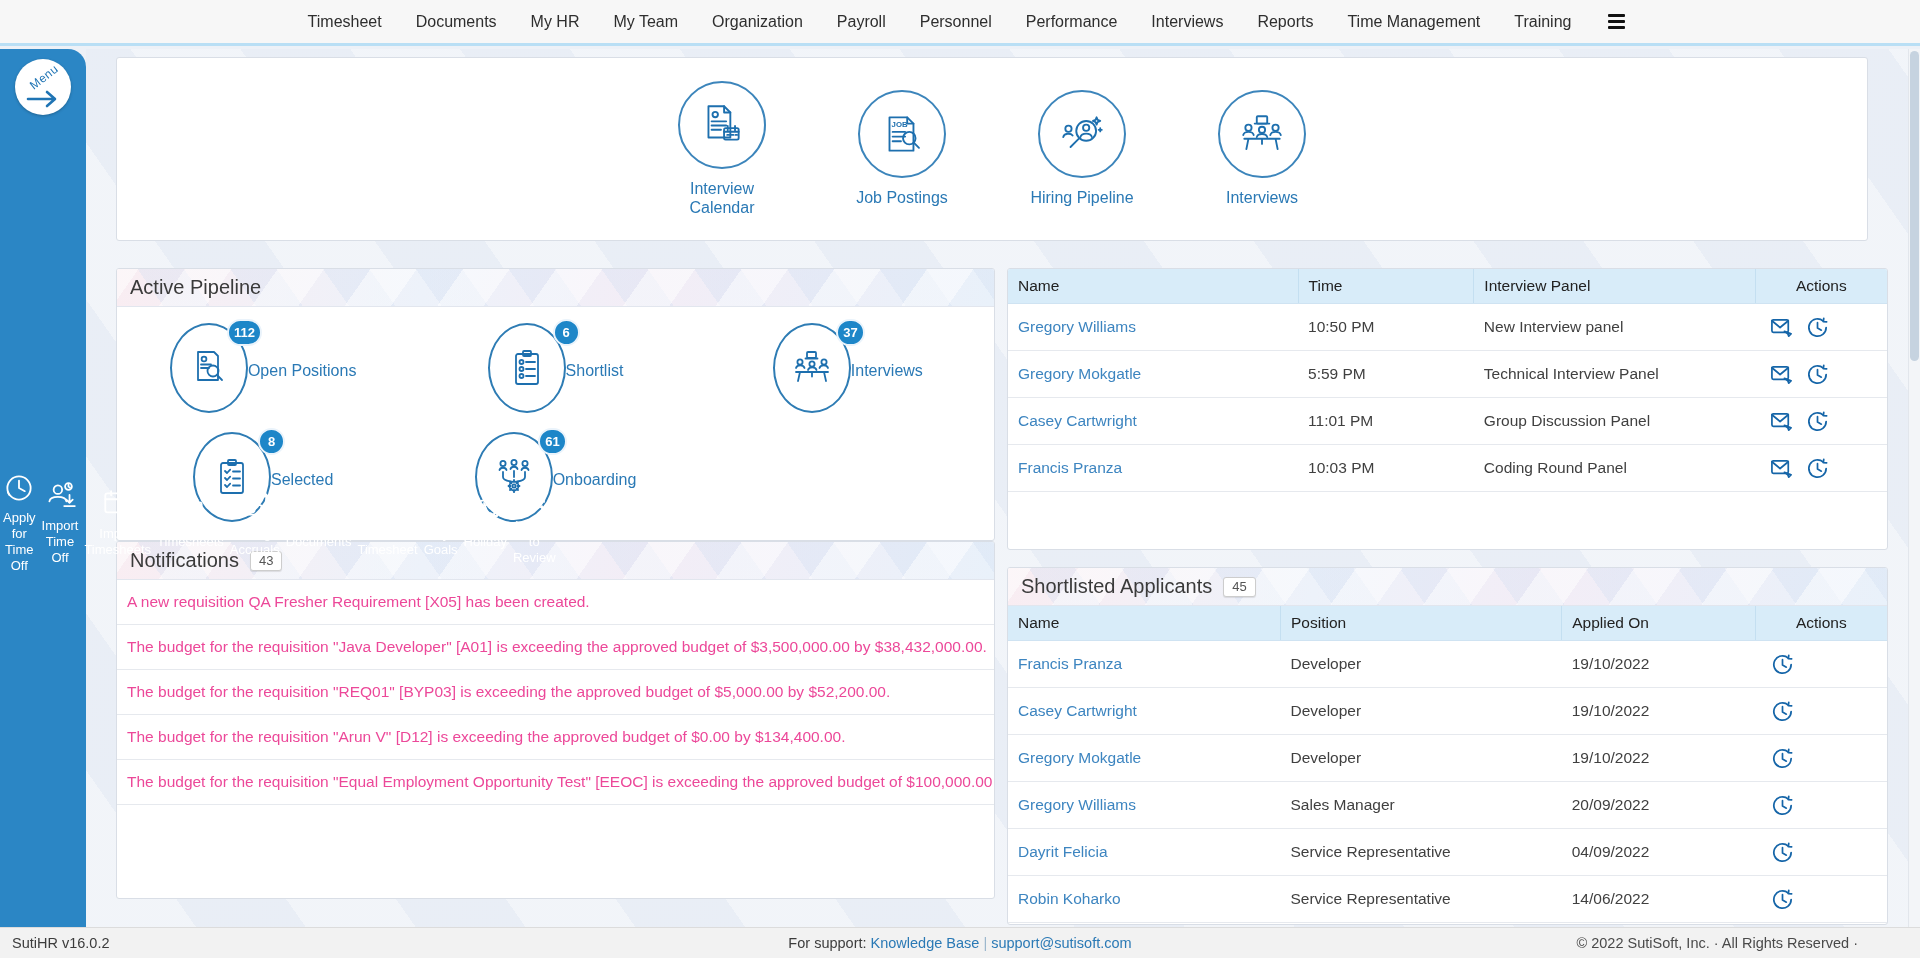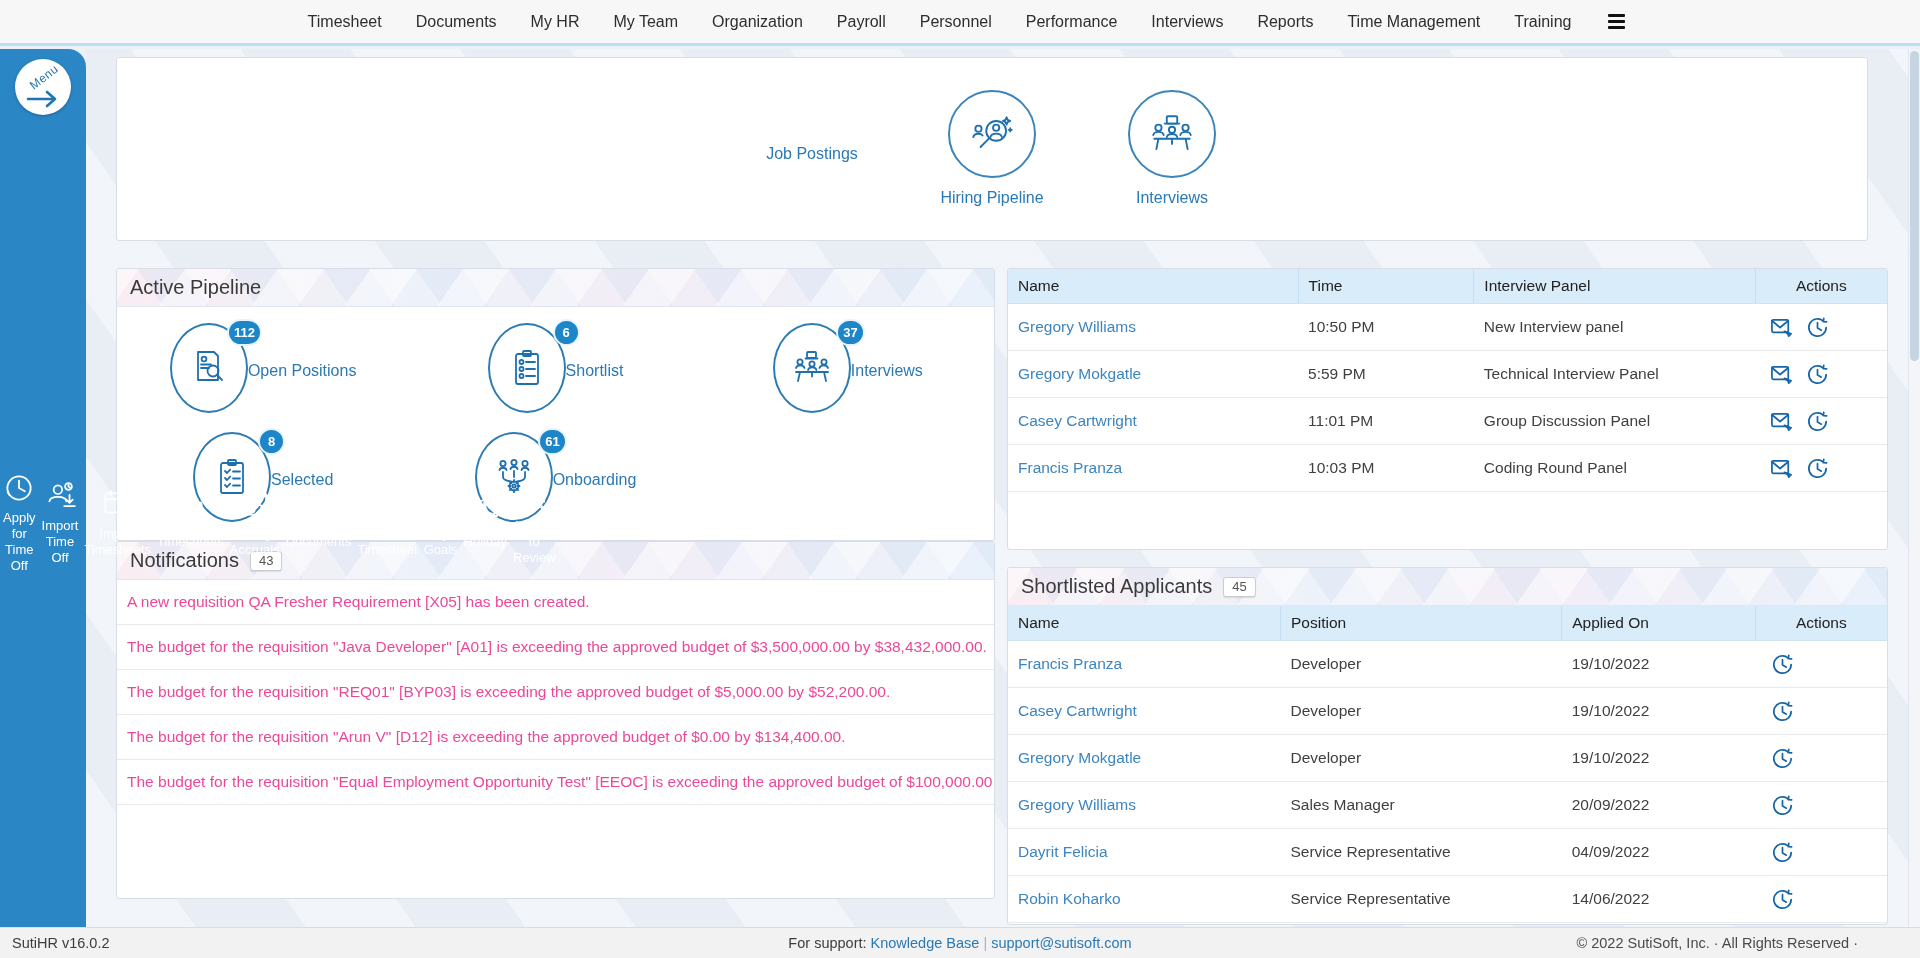--- a/index.html
+++ b/index.html
@@ -244,20 +244,44 @@
       <span class="side-label">I Need to Review</span>
     </div>
   </div>
 </div>
 
 <div class="main">
   <div class="content">
 
     <div class="card quick-card">
       <div class="qa-item">
+        <div class="qa-circle">
+          <svg class="blue-ic" width="50" height="50" viewBox="0 0 48 48">
+            <path d="M11 6 h15 l6 6 v24 H11 z"></path>
+              <path d="M26 6 v6 h6"></path>
+            <circle cx="17.5" cy="14" r="2.6"></circle>
+              <path d="M14 20.5 h14 M14 24.5 h14 M14 28.5 h9"></path>
+            <rect x="26" y="27" width="14" height="11" rx="1.5"></rect>
+              <path d="M26 30.5 h14 M29.5 25 v4 M36.5 25 v4"></path>
+            <path d="M29 33.5 h2 M33 33.5 h2 M37 33.5 h1.5"></path>
+          </svg>
+        </div>
+        <span class="qa-label">Interview Calendar</span>
+      </div>
+      <div class="qa-item">
+        <div class="qa-circle">
+          <svg class="blue-ic" width="50" height="50" viewBox="0 0 48 48">
+            <path d="M12 8 h17 l6 6 v26 H12 z"></path>
+              <path d="M29 8 v6 h6"></path>
+            <text x="14" y="17" font-size="7.5" font-weight="bold" fill="#1d6fae" stroke="none" font-family="Liberation Sans,sans-serif">JOB</text>
+            <path d="M15 22 h12 M15 26.5 h12 M15 31 h8"></path>
+            <circle cx="31" cy="28" r="6"></circle>
+              <path d="M35.3 32.3 l5 5"></path>
+          </svg>
+        </div>
         <span class="qa-label">Job Postings</span>
       </div>
       <div class="qa-item">
         <div class="qa-circle">
           <svg class="blue-ic" width="50" height="50" viewBox="0 0 48 48">
             <circle cx="28" cy="21" r="9.5"></circle>
             <circle cx="28" cy="18" r="3"></circle>
               <path d="M22.5 27 c1.2-4.5 9.8-4.5 11 0"></path>
             <path d="M21 28.5 l-8 8"></path>
             <circle cx="11" cy="19" r="3"></circle>

